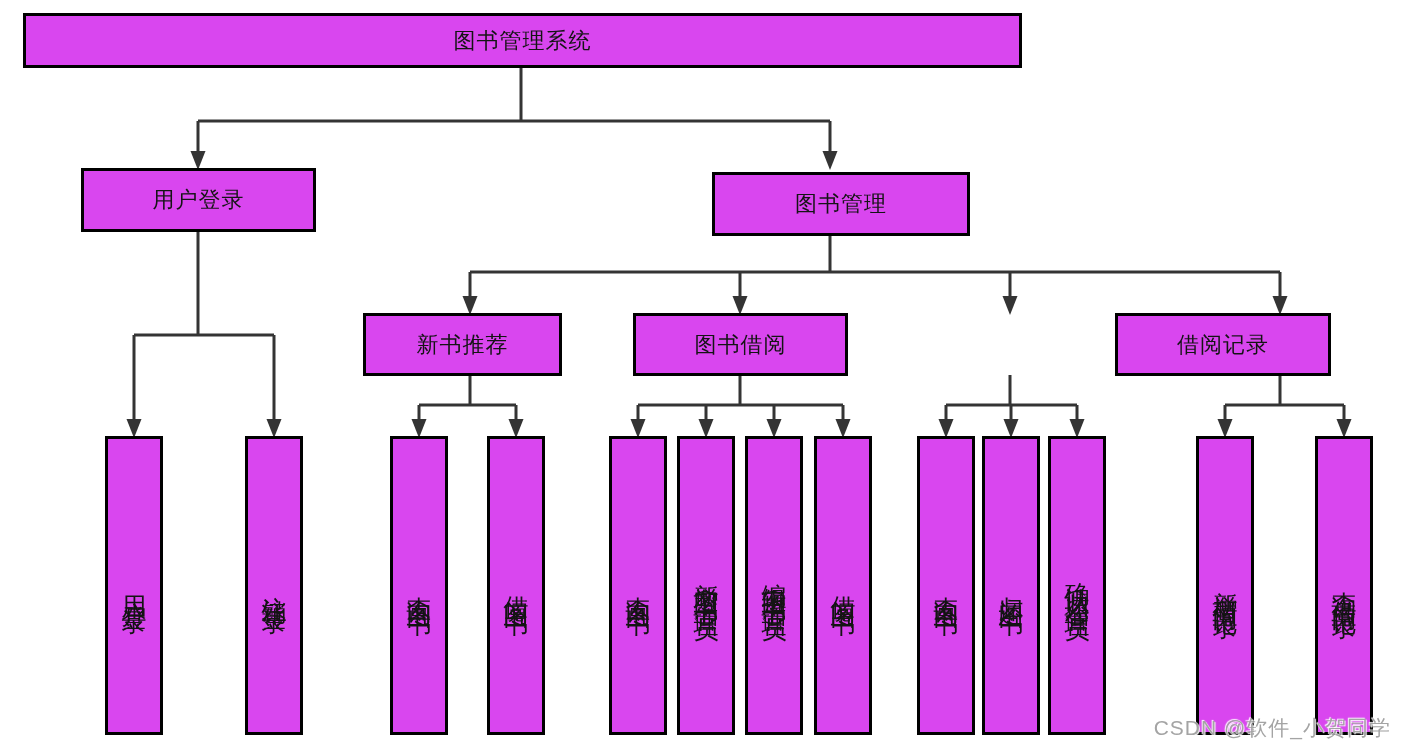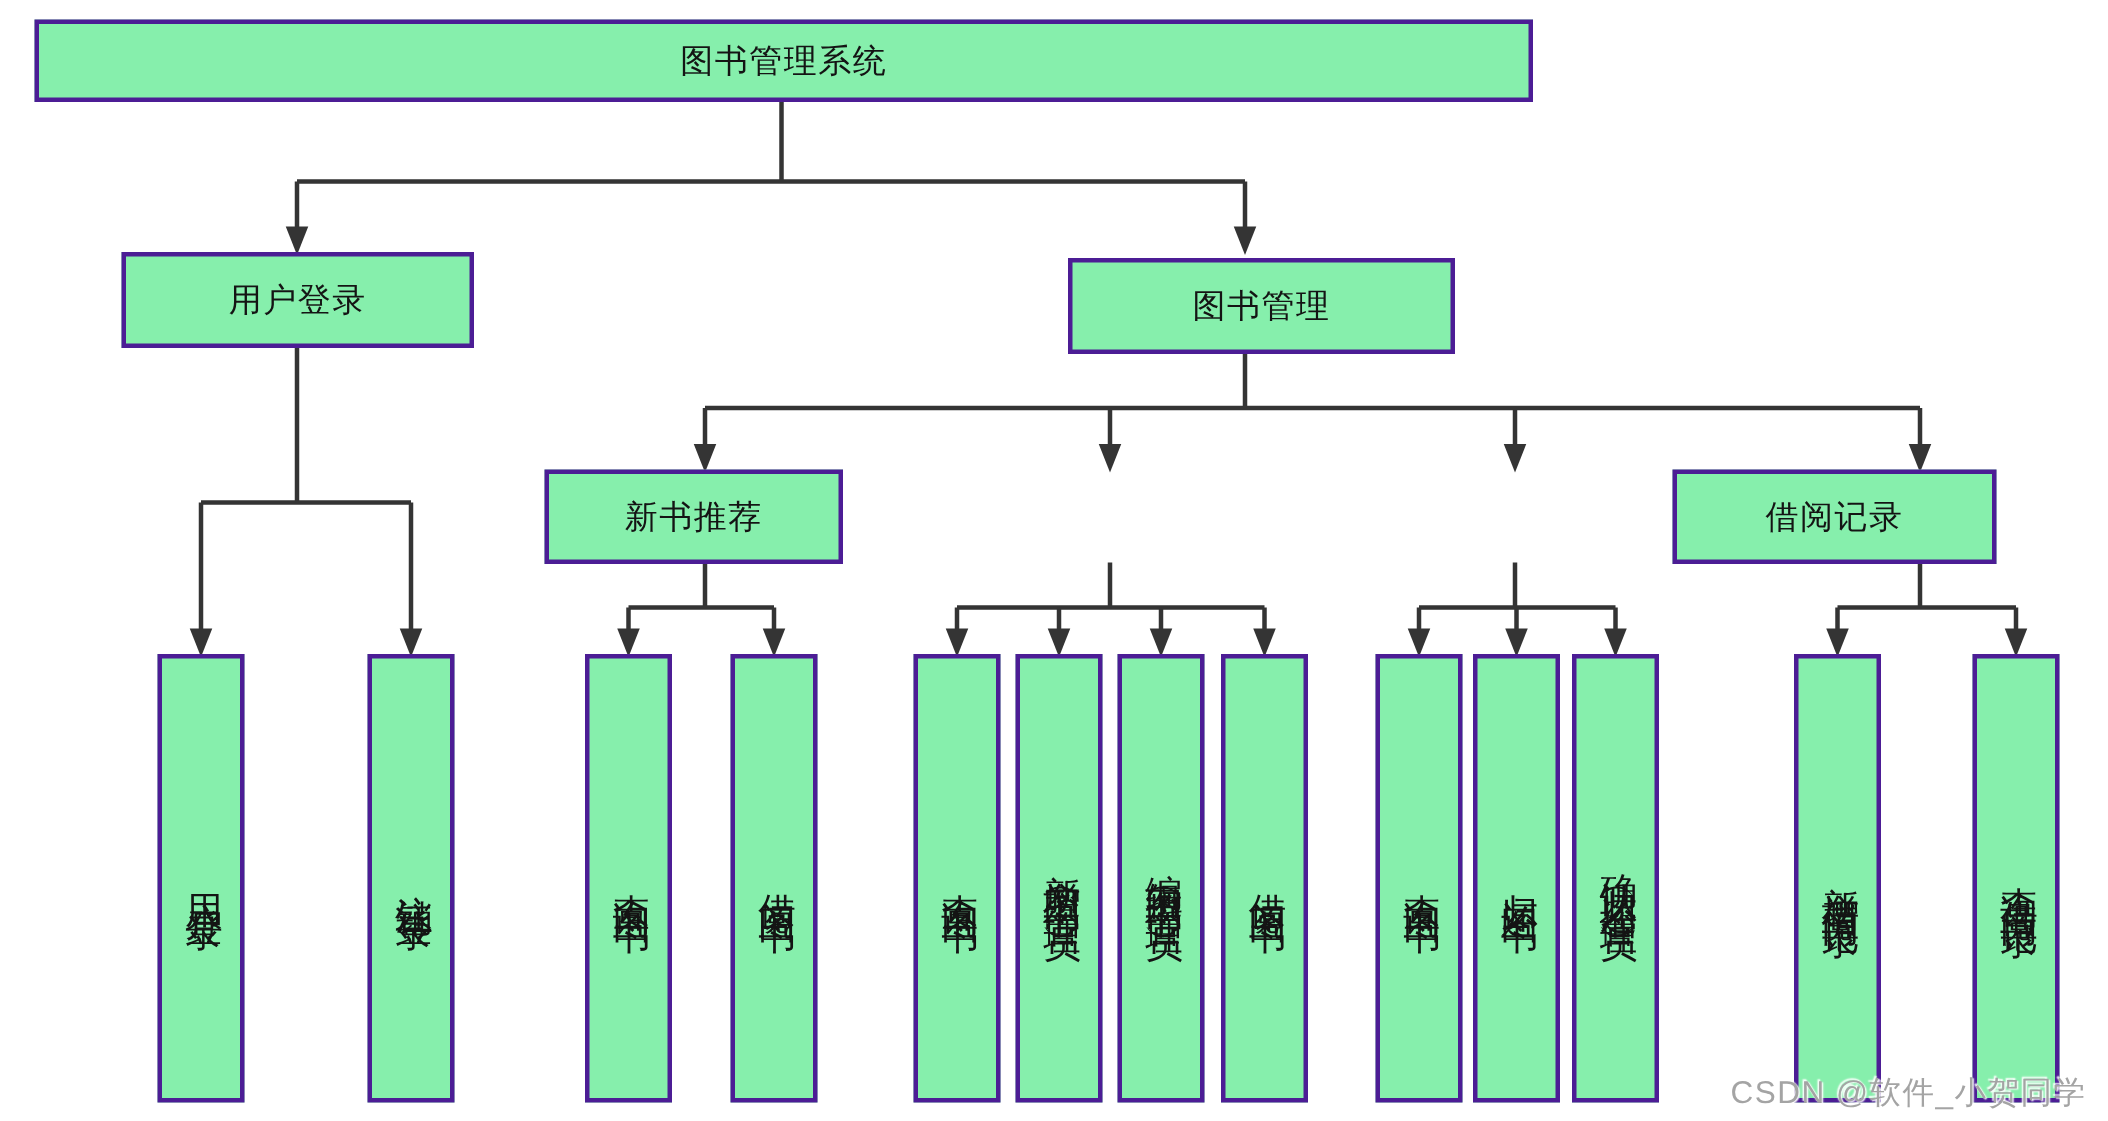--- a/index.html
+++ b/index.html
@@ -17,30 +17,29 @@
   }
   #connectors {
     position: absolute;
     left: 0;
     top: 0;
     z-index: 1;
   }
   .node {
     position: absolute;
     box-sizing: border-box;
-    border: 3px solid #4c1d95;
-    background: #86efac;
+    border: 3px solid #000000;
+    background: #d946ef;
     color: #141414;
     display: flex;
     align-items: center;
     justify-content: center;
     z-index: 2;
     font-size: 22px;
     letter-spacing: 1px;
-    font-family: Liberation Mono, monospace;
   }
   .node.vert {
     writing-mode: vertical-rl;
     text-orientation: mixed;
     font-size: 25px;
     letter-spacing: 5px;
     line-height: 1;
   }
   #watermark {
     position: absolute;
@@ -101,20 +100,21 @@
       <polygon points="1336.5,419 1351.5,419 1344,438"></polygon>
     </g>
   </svg>
 
   <div class="node" style="left:23px; top:13px; width:999px; height:55px;">图书管理系统</div>
 
   <div class="node" style="left:81px; top:168px; width:235px; height:64px;">用户登录</div>
   <div class="node" style="left:712px; top:172px; width:258px; height:64px;">图书管理</div>
 
   <div class="node" style="left:363px; top:313px; width:199px; height:63px;">新书推荐</div>
+  <div class="node" style="left:633px; top:313px; width:215px; height:63px;">图书借阅</div>
   <div class="node" style="left:1115px; top:313px; width:216px; height:63px;">借阅记录</div>
 
   <div class="node vert" style="left:105px; top:436px; width:58px; height:299px;">用户登录</div>
   <div class="node vert" style="left:245px; top:436px; width:58px; height:299px;">注销登录</div>
 
   <div class="node vert" style="left:390px; top:436px; width:58px; height:299px;">查询图书</div>
   <div class="node vert" style="left:487px; top:436px; width:58px; height:299px;">借阅图书</div>
 
   <div class="node vert" style="left:609px; top:436px; width:58px; height:299px;">查询图书</div>
   <div class="node vert" style="left:677px; top:436px; width:58px; height:299px;">新增图书（管理员）</div>

